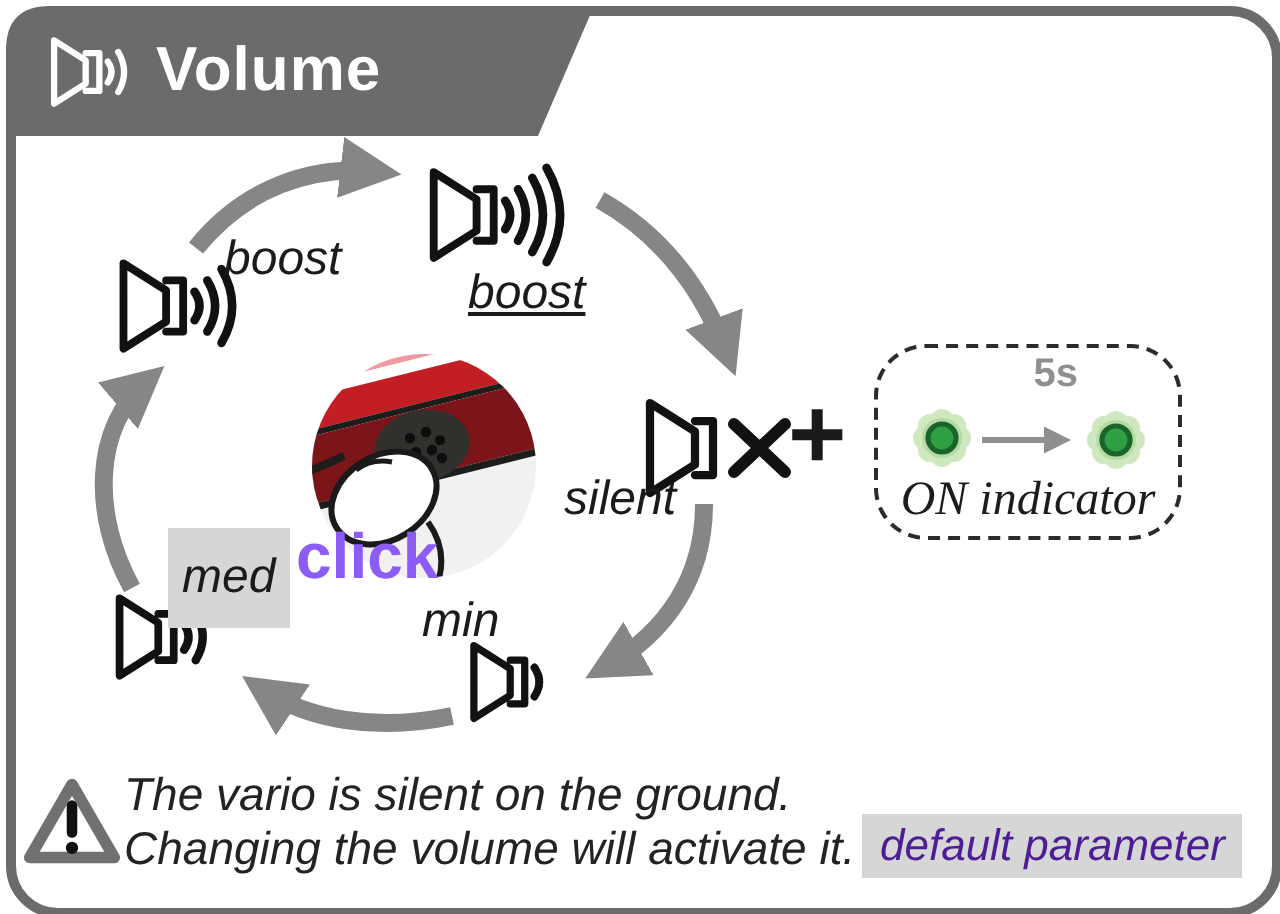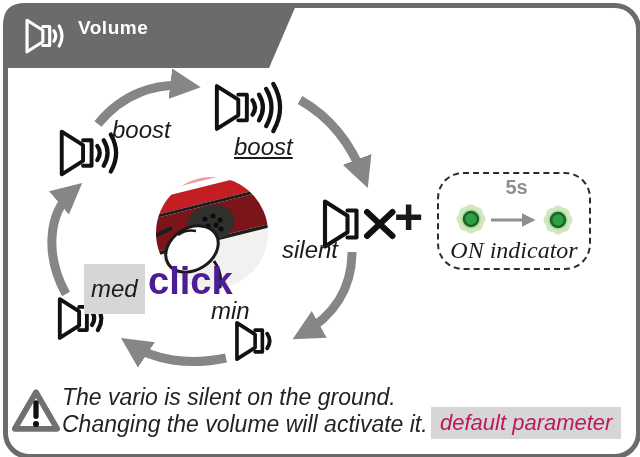--- a/index.html
+++ b/index.html
@@ -6,56 +6,56 @@
   .stage{
     position:relative;width:640px;height:457px;overflow:hidden;
     font-family:"Liberation Sans", sans-serif;background:#ffffff;
   }
   .card{
     position:absolute;left:3px;top:3px;width:628px;height:446px;
     border:5px solid #6b6b6b;border-radius:26px;background:#ffffff;
   }
   .tab{position:absolute;left:3px;top:3px;width:300px;height:66px;}
   .tab-title{
-    position:absolute;left:78px;top:17px;color:#ffffff;font-size:19px;
+    position:absolute;left:78px;top:17px;color:#ffffff;font-size:31px;
     font-weight:bold;letter-spacing:.5px;
   }
   .tab-icon{position:absolute;left:22px;top:16px;}
   .label{
     position:absolute;color:#1b1b1b;font-style:italic;font-size:24px;
     white-space:nowrap;
   }
   .hl{background:#d6d6d6;padding:11px 7px;}
   .click-label{
-    position:absolute;left:148px;top:260px;font-weight:bold;font-size:38px;
-    color:#4c1d95;font-style:normal;
+    position:absolute;left:148px;top:260px;font-weight:bold;font-size:32px;
+    color:#8b5cf6;font-style:normal;
   }
   .plus{
     position:absolute;left:394px;top:188px;font-size:50px;font-weight:bold;
     color:#1a1a1a;
   }
   .dash-box{
     position:absolute;left:437px;top:172px;width:150px;height:94px;
     border:2px dashed #2b2b2b;border-radius:26px;background:#ffffff;
   }
   .five-s{
-    position:absolute;left:55px;top:2px;width:45px;text-align:center;
+    position:absolute;left:55px;top:2px;width:45px;text-align:right;
     color:#8f8f8f;font-weight:bold;font-size:20px;
   }
   .on-ind{
     position:absolute;left:0;right:0;bottom:4px;text-align:center;
     font-style:italic;font-size:24px;color:#1c1c1c;white-space:nowrap;font-family:Liberation Serif, serif;
   }
   .warn-text{
     position:absolute;left:62px;color:#232323;font-style:italic;
     font-size:23px;white-space:nowrap;
   }
   .badge{
     position:absolute;left:431px;top:407px;background:#d6d6d6;
-    color:#be185d;font-style:italic;font-size:22px;padding:3px 9px;
+    color:#4c1d95;font-style:italic;font-size:22px;padding:3px 9px;
     white-space:nowrap;
   }
   svg{display:block;}
   .abs{position:absolute;}
 </style>
 </head>
 <body>
 
 <div class="stage">
 

